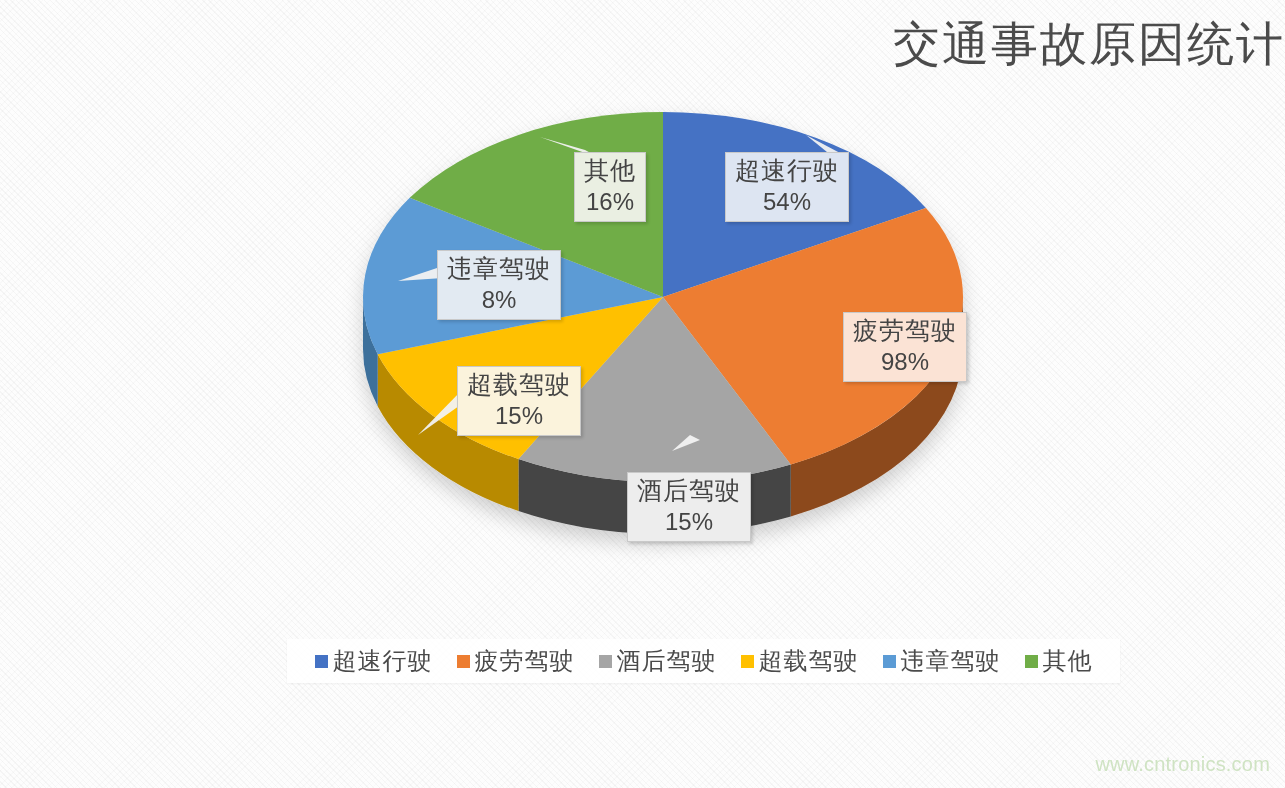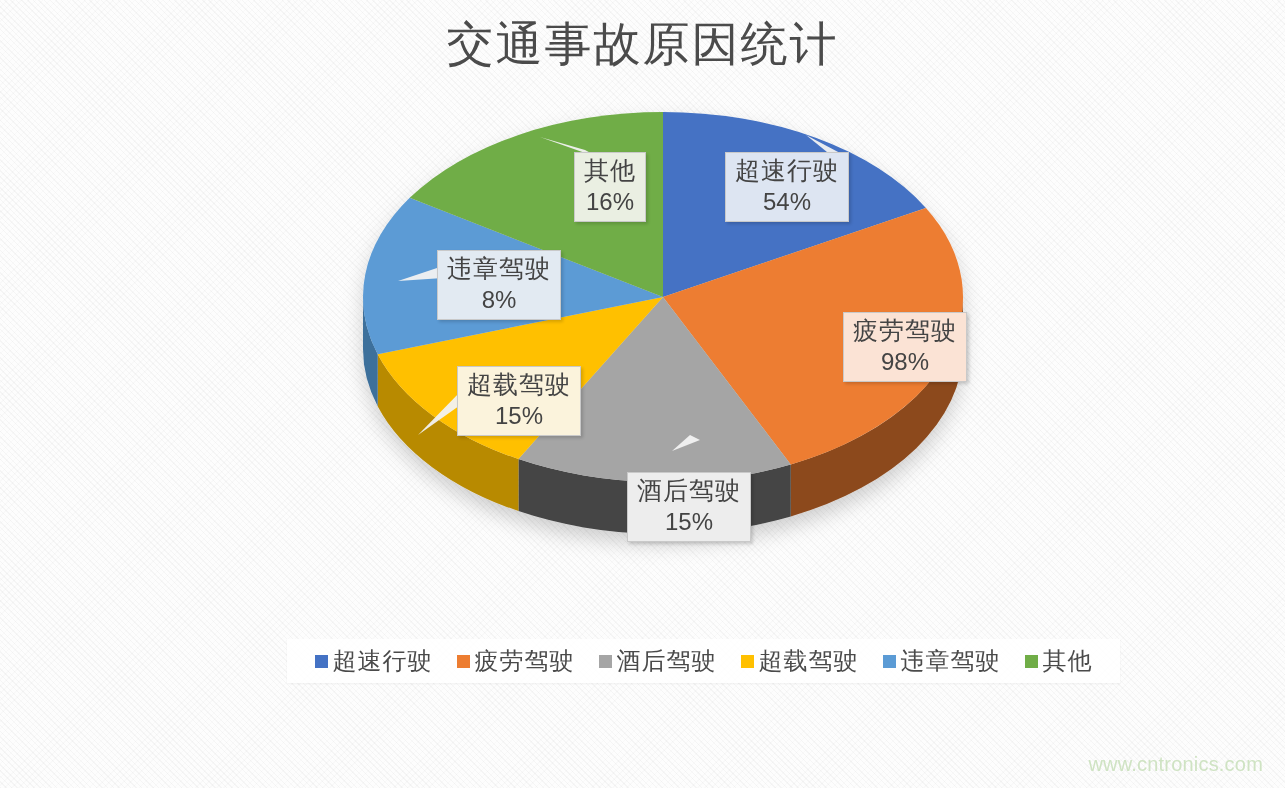--- a/index.html
+++ b/index.html
@@ -25,21 +25,21 @@
       repeating-linear-gradient(-45deg, rgba(0,0,0,0.016) 0px, rgba(0,0,0,0.016) 1px, rgba(0,0,0,0) 1px, rgba(0,0,0,0) 5px);
     overflow: hidden;
   }
 
   
   #chart-title {
     position: absolute;
     top: 14px;
     left: 0;
     width: 1285px;
-    text-align: center;
+    text-align: right;
     font-size: 47px;
     line-height: 60px;
     letter-spacing: 2px;
     color: #4b4b4b;
     font-weight: normal;
     white-space: nowrap;
   }
 
   
   #pie-area {
@@ -102,21 +102,21 @@
   }
   .legend-text {
     font-size: 24px;
     color: #4a4a4a;
     letter-spacing: 1px;
   }
 
   
   #watermark {
     position: absolute;
-    right: 22px;
+    right: 15px;
     bottom: 12px;
     font-size: 20px;
     color: #cfe3c3;
     letter-spacing: 0.2px;
     white-space: nowrap;
   }
 </style>
 </head>
 <body>
 

